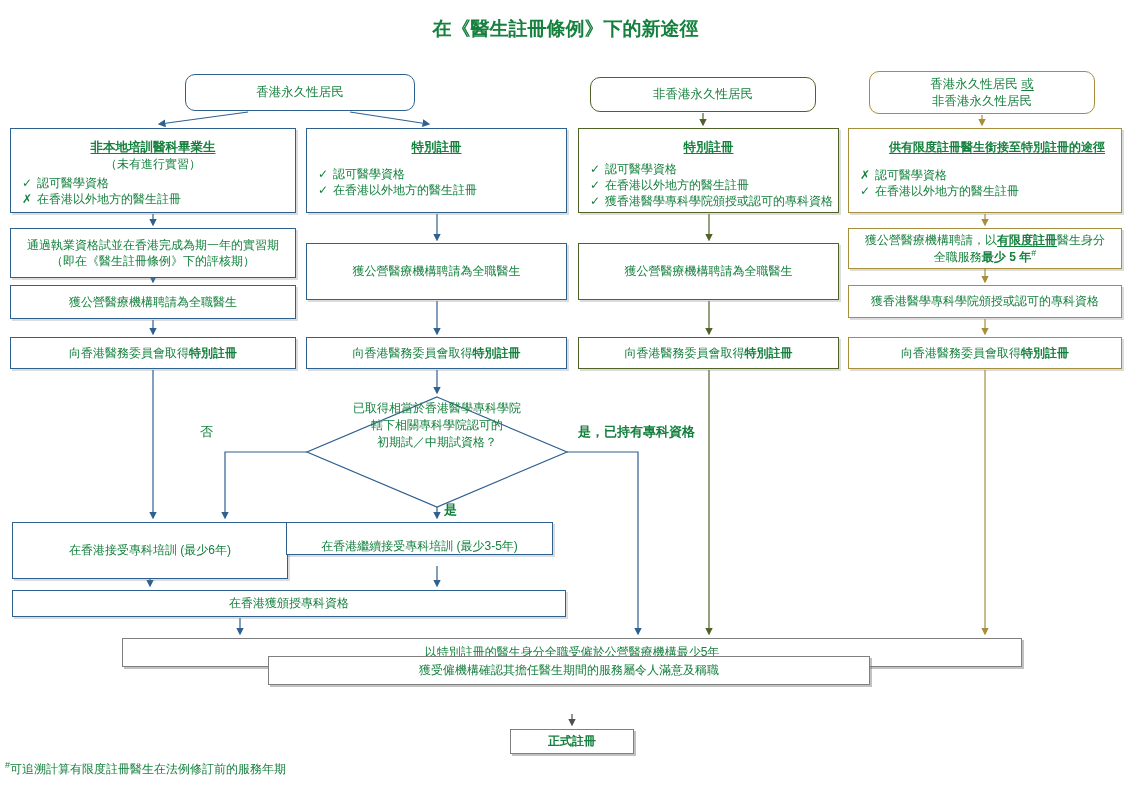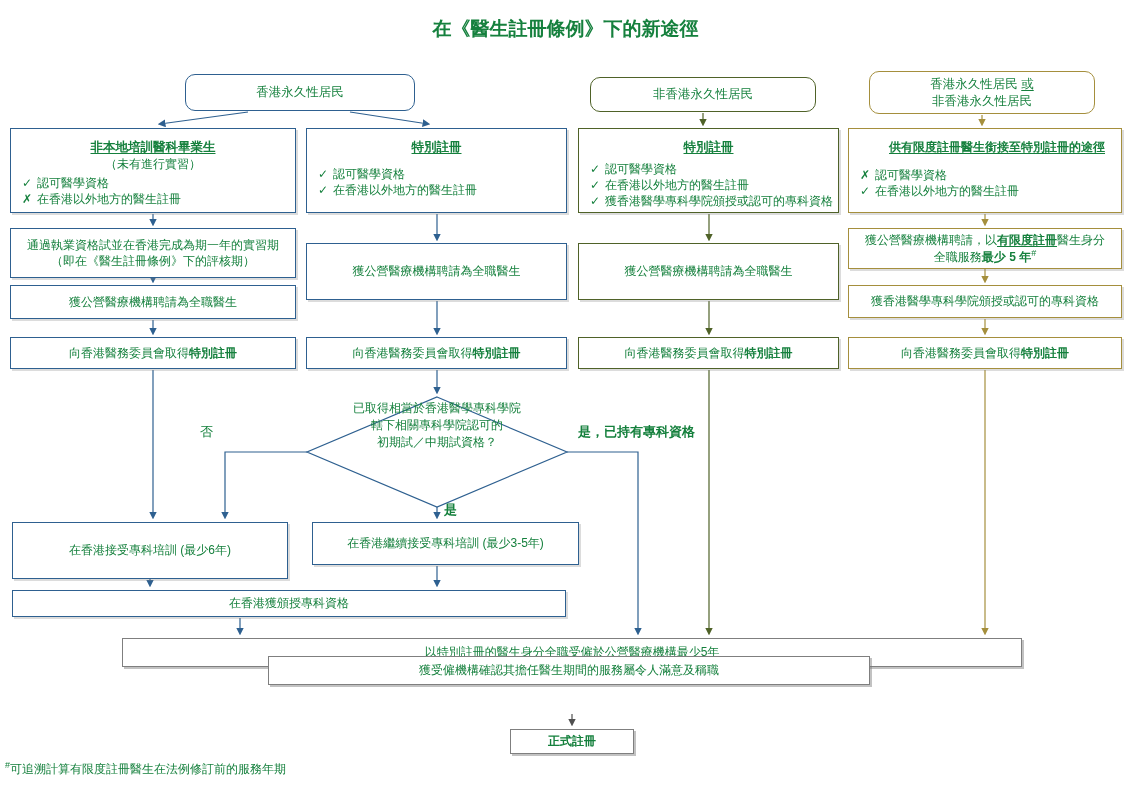--- a/index.html
+++ b/index.html
@@ -210,21 +210,21 @@
     <div>轄下相關專科學院認可的</div>
     <div>初期試／中期試資格？</div>
   </div>
   <div class="freelabel" style="left:200px;top:423px;">否</div>
   <div class="freelabel bold" style="left:572px;top:423px;margin-left:6px;">是，已持有專科資格</div>
   <div class="freelabel bold" style="left:444px;top:501px;">是</div>
 
   <div class="box b-blue" style="left:12px;top:522px;width:276px;height:57px;">
     <span>在香港接受專科培訓 (最少6年)</span>
   </div>
-  <div class="box b-blue" style="left:312px;top:522px;width:267px;height:43px;">
+  <div class="box b-blue" style="left:286px;top:522px;width:267px;height:33px;justify-content:flex-end;">
     <span>在香港繼續接受專科培訓 (最少3-5年)</span>
   </div>
   <div class="box b-blue" style="left:12px;top:590px;width:554px;height:27px;">
     <span>在香港獲頒授專科資格</span>
   </div>
 
   <div class="box b-grey" style="left:122px;top:638px;width:900px;height:29px;">
     <span>以特別註冊的醫生身分全職受僱於公營醫療機構最少5年</span>
   </div>
   <div class="box b-grey" style="left:268px;top:656px;width:602px;height:29px;">

